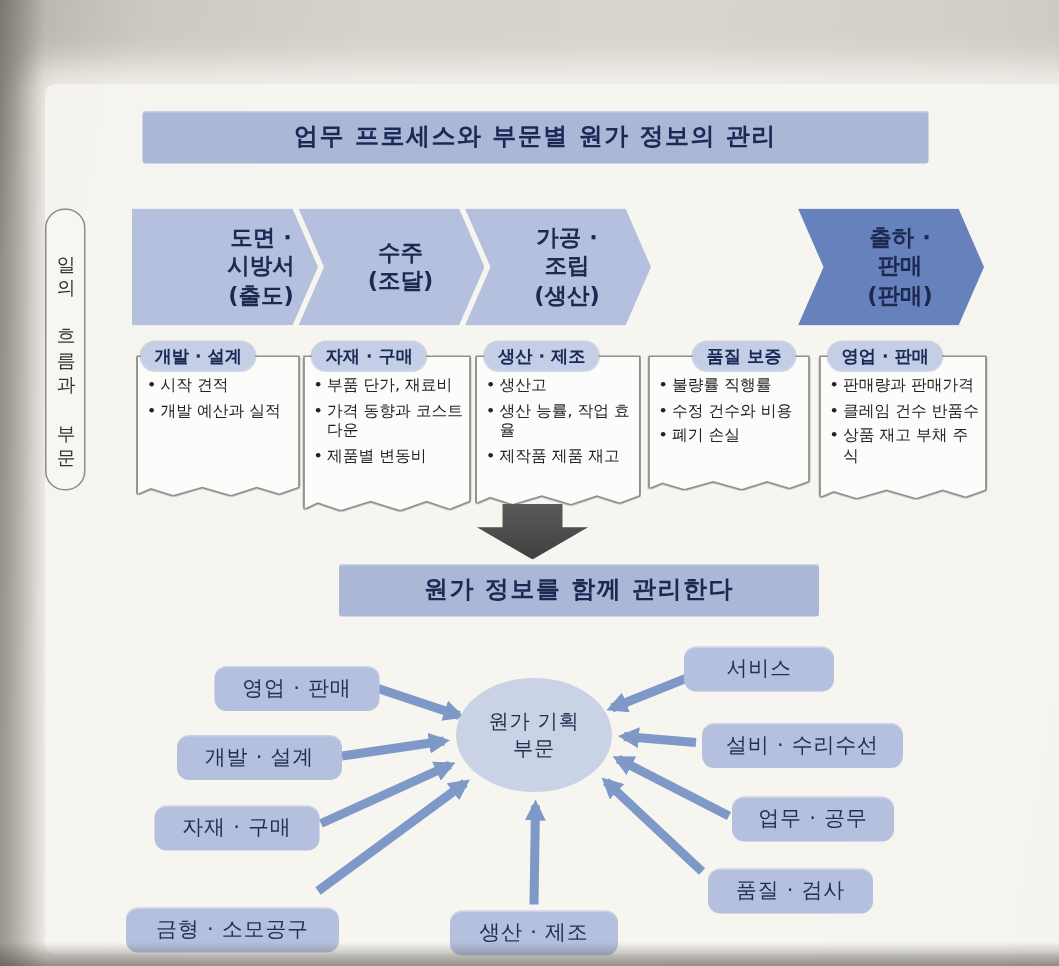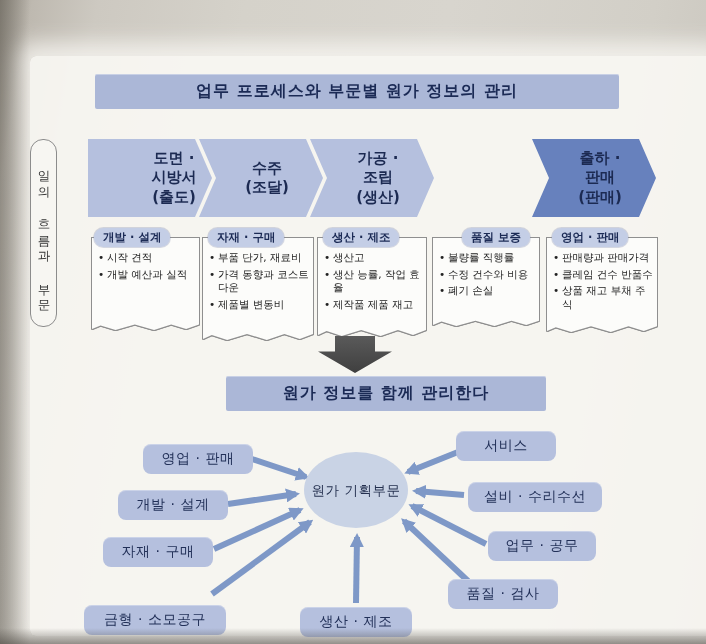--- a/index.html
+++ b/index.html
@@ -96,36 +96,36 @@
     position:absolute; left:318px; top:336px; width:74px; height:37px; z-index:2;
     background:linear-gradient(to bottom,#5a5a5a,#3f3f3f);
     clip-path:polygon(23% 0, 77% 0, 77% 42%, 100% 42%, 50% 100%, 0 42%, 23% 42%);
   }
 
   .hub-arrows { position:absolute; left:0; top:0; width:706px; height:644px; z-index:1; pointer-events:none; }
 
   .hub-center {
     position:absolute; left:304px; top:452px; width:104px; height:76px; z-index:2;
     background:#c9d3e5; border-radius:50%;
-    display:flex; flex-direction:row; align-items:center; justify-content:center;
+    display:flex; flex-direction:column; align-items:center; justify-content:center;
     font-size:13.5px; color:#24304f; line-height:1.35; letter-spacing:.5px;
   }
 
   .hub-node {
     position:absolute; z-index:2; height:30px; background:#b5c0de; border-radius:8px;
     display:flex; align-items:center; justify-content:center;
     font-size:14px; color:#223058; font-weight:500; letter-spacing:.5px;
     box-shadow: inset 0 1px 0 rgba(255,255,255,.3);
   }
   .hn1 { left:143px; top:444px; width:110px; }
   .hn2 { left:118px; top:490px; width:110px; }
   .hn3 { left:103px; top:537px; width:110px; }
   .hn4 { left:84px;  top:589px; width:142px;margin-top:16px; }
   .hn5 { left:300px; top:607px; width:112px; }
-  .hn6 { left:448px; top:579px; width:110px; }
+  .hn6 { left:472px; top:579px; width:110px; }
   .hn7 { left:488px; top:531px; width:108px; }
   .hn8 { left:468px; top:482px; width:134px; }
   .hn9 { left:456px; top:431px; width:100px; }
 </style>
 </head>
 <body>
 
 <div class="screen">
   <div class="sheet"></div>
 

